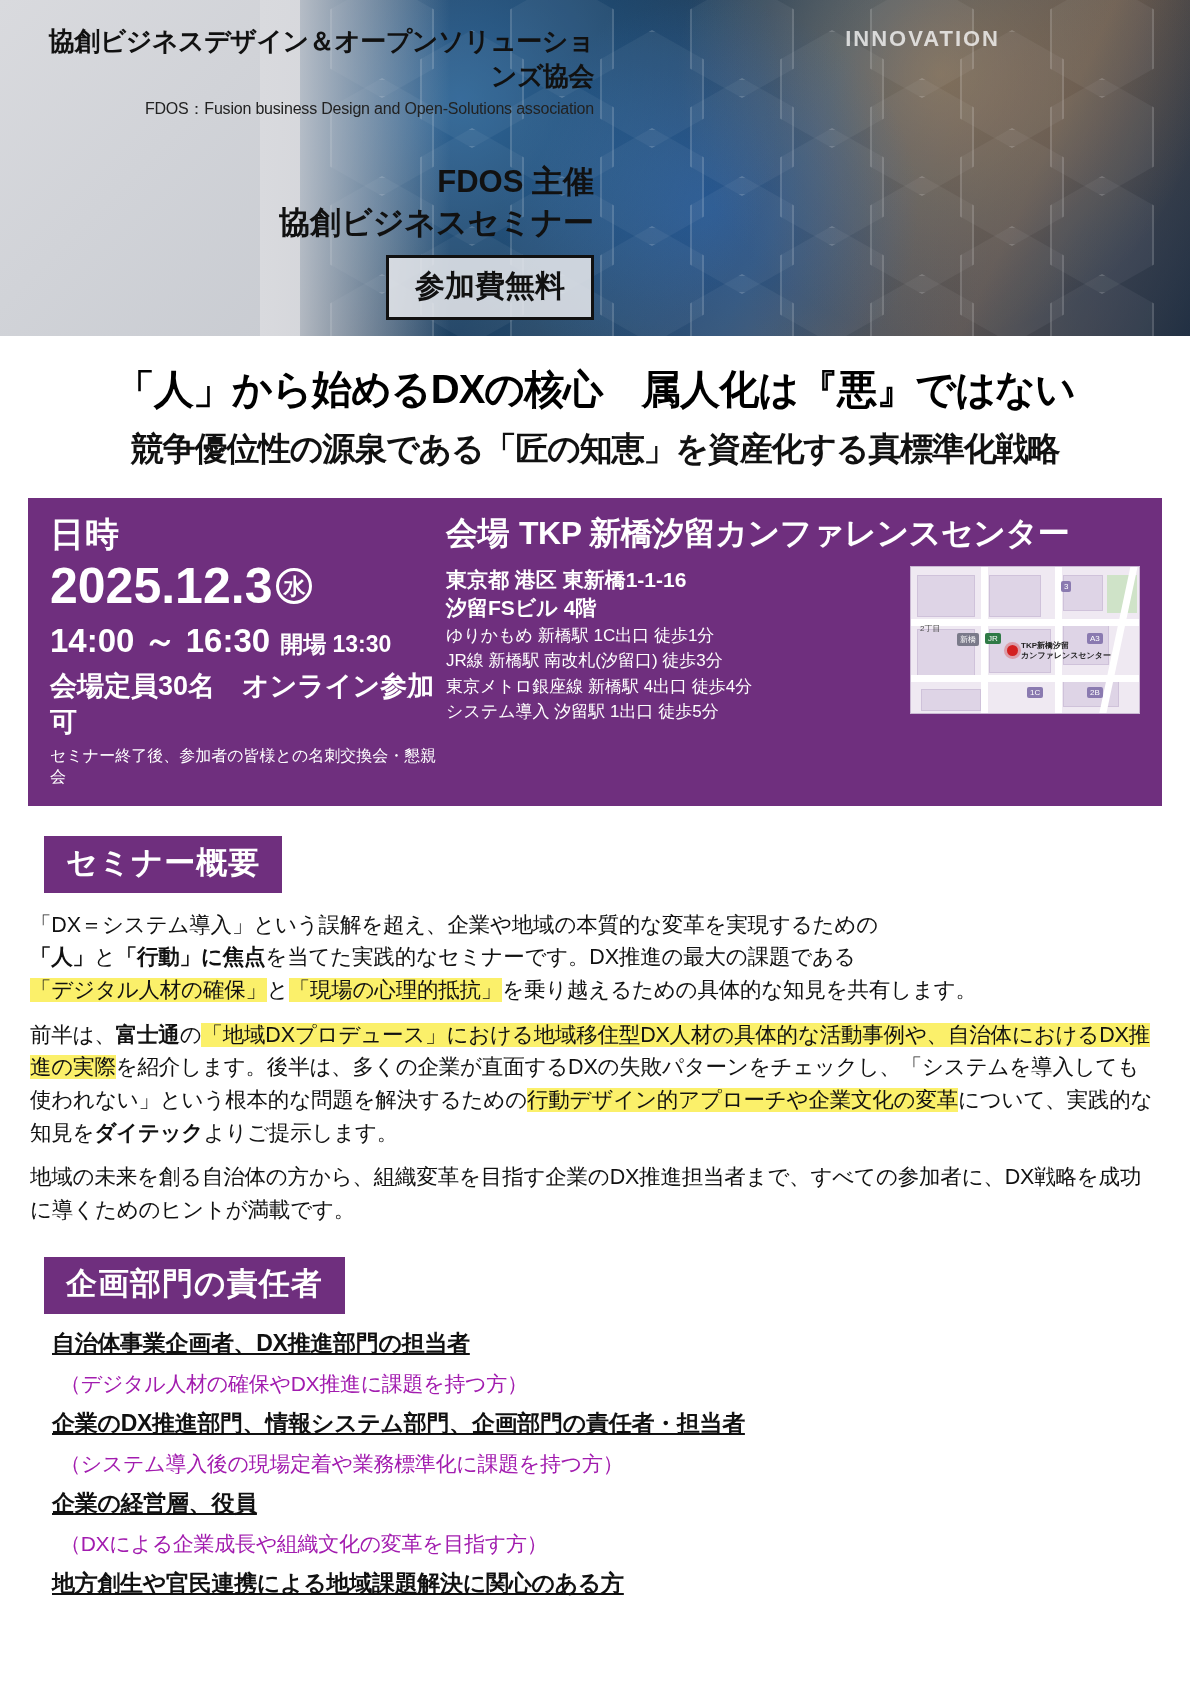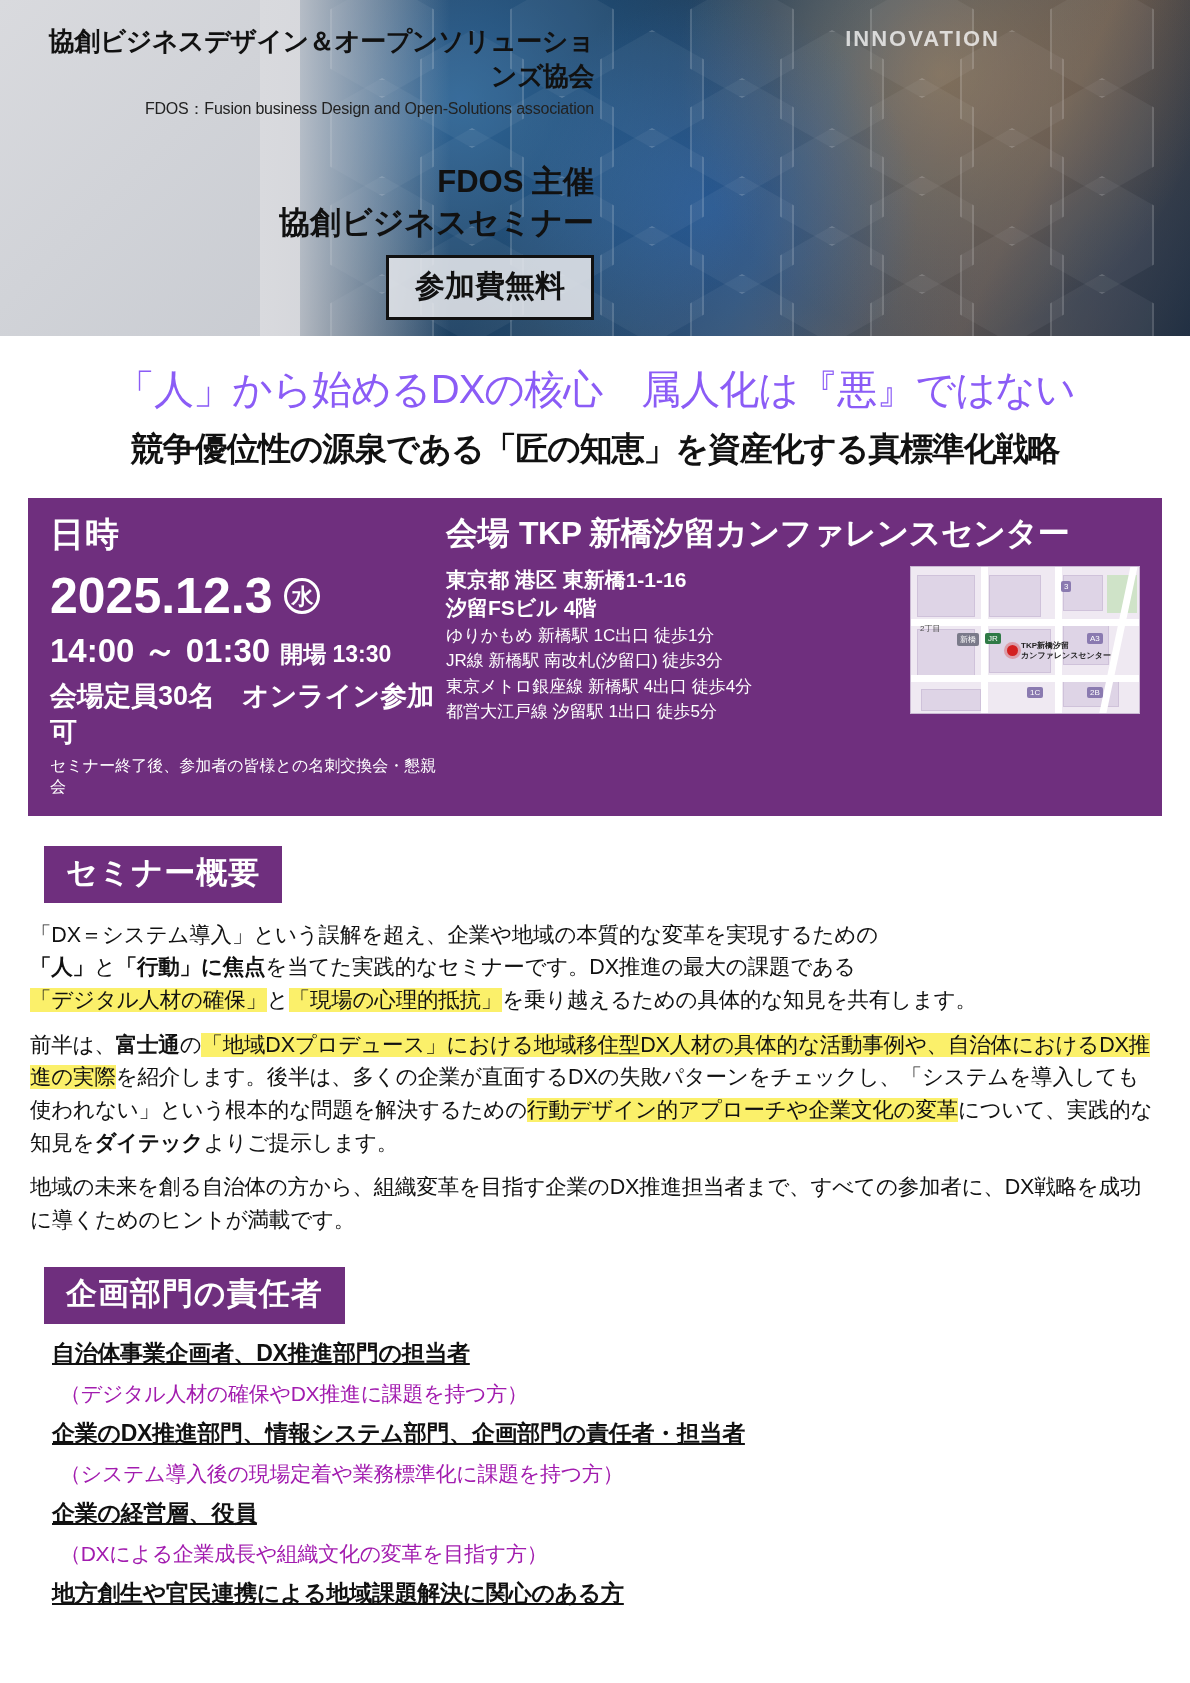--- a/index.html
+++ b/index.html
@@ -74,43 +74,43 @@
   }
   .hero-word {
     position: absolute; right: 190px; top: 26px;
     color: rgba(255,255,255,.75); font-size: 22px; letter-spacing: 2px;
     font-weight: 700; z-index: 4;
   }
 
   
   .title-wrap { padding: 26px 30px 12px; }
   .main-title {
-    font-size: 40px; font-weight: 400; color: #8b5cf6; text-align: center;
+    font-size: 40px; font-weight: 700; color: #000000; text-align: center;
     letter-spacing: -1px;
   }
   .sub-title {
     margin-top: 10px;
     font-size: 33px; font-weight: 700; color: #111; text-align: center;
     letter-spacing: -1.2px;
   }
 
   
   .band {
     margin: 14px 28px 0;
     background: #6f2f7e;
     color: #fff;
     display: flex;
     padding: 14px 22px 18px;
   }
   .band-left { width: 390px; flex: none; }
   .band-right { flex: 1; padding-left: 6px; }
   .dt-label { font-size: 34px; font-weight: 700; letter-spacing: 1px; }
   .dt-date {
-    font-size: 50px; font-weight: 700; line-height: 1.05; margin-top: 12px;
-    display: flex; align-items: center; gap: 12px; text-align: center;
+    font-size: 50px; font-weight: 700; line-height: 1.05; margin-top: 2px;
+    display: flex; align-items: center; gap: 4px; text-align: center;
   }
   .dow {
     display: inline-flex; align-items: center; justify-content: center;
     width: 36px; height: 36px; border: 3px solid #fff; border-radius: 50%;
     font-size: 22px; font-weight: 700;
   }
   .dt-time {
     margin-top: 6px; font-size: 33px; font-weight: 700;
     display: flex; align-items: baseline; gap: 10px;
   }
@@ -242,42 +242,42 @@
 </div>
 
 <div class="band">
   <div class="band-left">
     <div class="dt-label">日時</div>
     <div class="dt-date">
       <span>2025.12.3</span>
       <span class="dow">水</span>
     </div>
     <div class="dt-time">
-      <span>14:00 ～ 01:30</span>
+      <span>14:00 ～ 16:30</span>
       <span class="open">開場 13:30</span>
     </div>
     <div class="dt-cap">会場定員30名　オンライン参加可</div>
     <div class="dt-note">セミナー終了後、参加者の皆様との名刺交換会・懇親会</div>
   </div>
 
   <div class="band-right">
     <div class="venue-head">
       <span class="vlabel">会場</span><span>TKP 新橋汐留カンファレンスセンター</span>
     </div>
     <div class="venue-body">
       <div class="venue-info">
         <div class="addr">
           <div>東京都 港区 東新橋1-1-16</div>
           <div>汐留FSビル 4階</div>
         </div>
         <div class="access">
           <div>ゆりかもめ 新橋駅 1C出口 徒歩1分</div>
           <div>JR線 新橋駅 南改札(汐留口) 徒歩3分</div>
           <div>東京メトロ銀座線 新橋駅 4出口 徒歩4分</div>
-          <div>都営大江戸線 汐留駅 1出口 徒歩5分</div>
+          <div>システム導入 汐留駅 1出口 徒歩5分</div>
         </div>
       </div>
       <div class="map">
         <div class="blk" style="left:6px;top:8px;width:58px;height:42px"></div>
         <div class="blk" style="left:6px;top:62px;width:58px;height:50px"></div>
         <div class="blk" style="left:78px;top:8px;width:52px;height:42px"></div>
         <div class="blk" style="left:78px;top:62px;width:62px;height:44px"></div>
         <div class="blk" style="left:152px;top:8px;width:40px;height:36px"></div>
         <div class="blk" style="left:152px;top:58px;width:46px;height:40px"></div>
         <div class="blk" style="left:152px;top:110px;width:56px;height:30px"></div>

